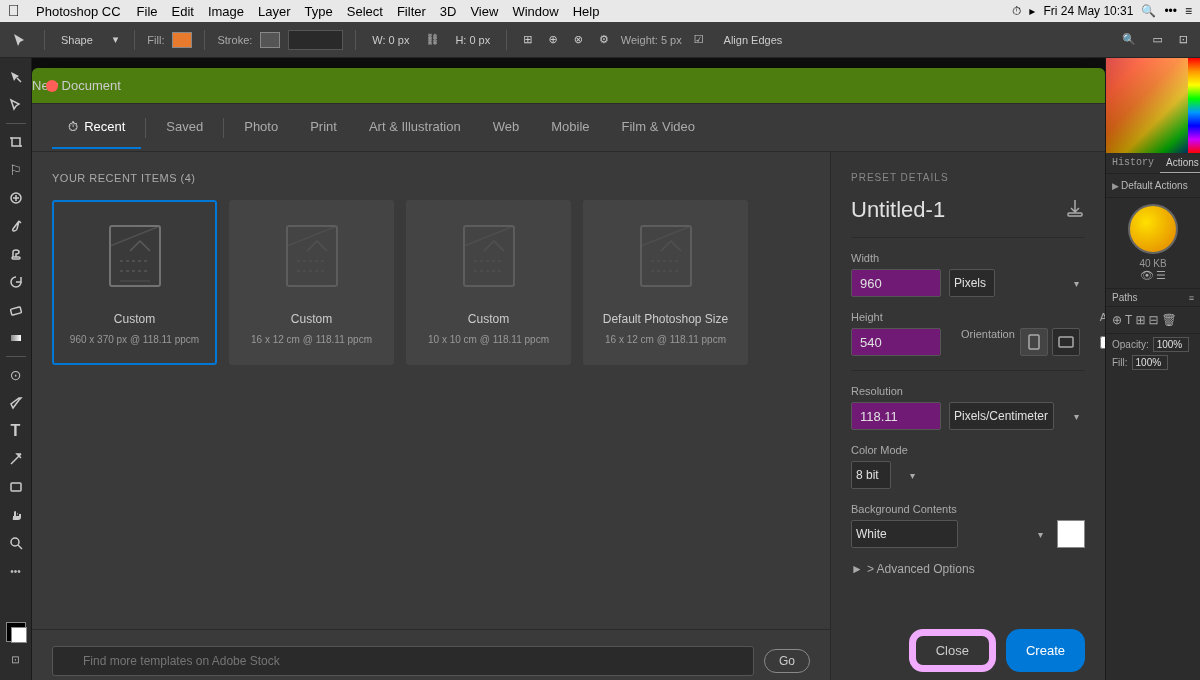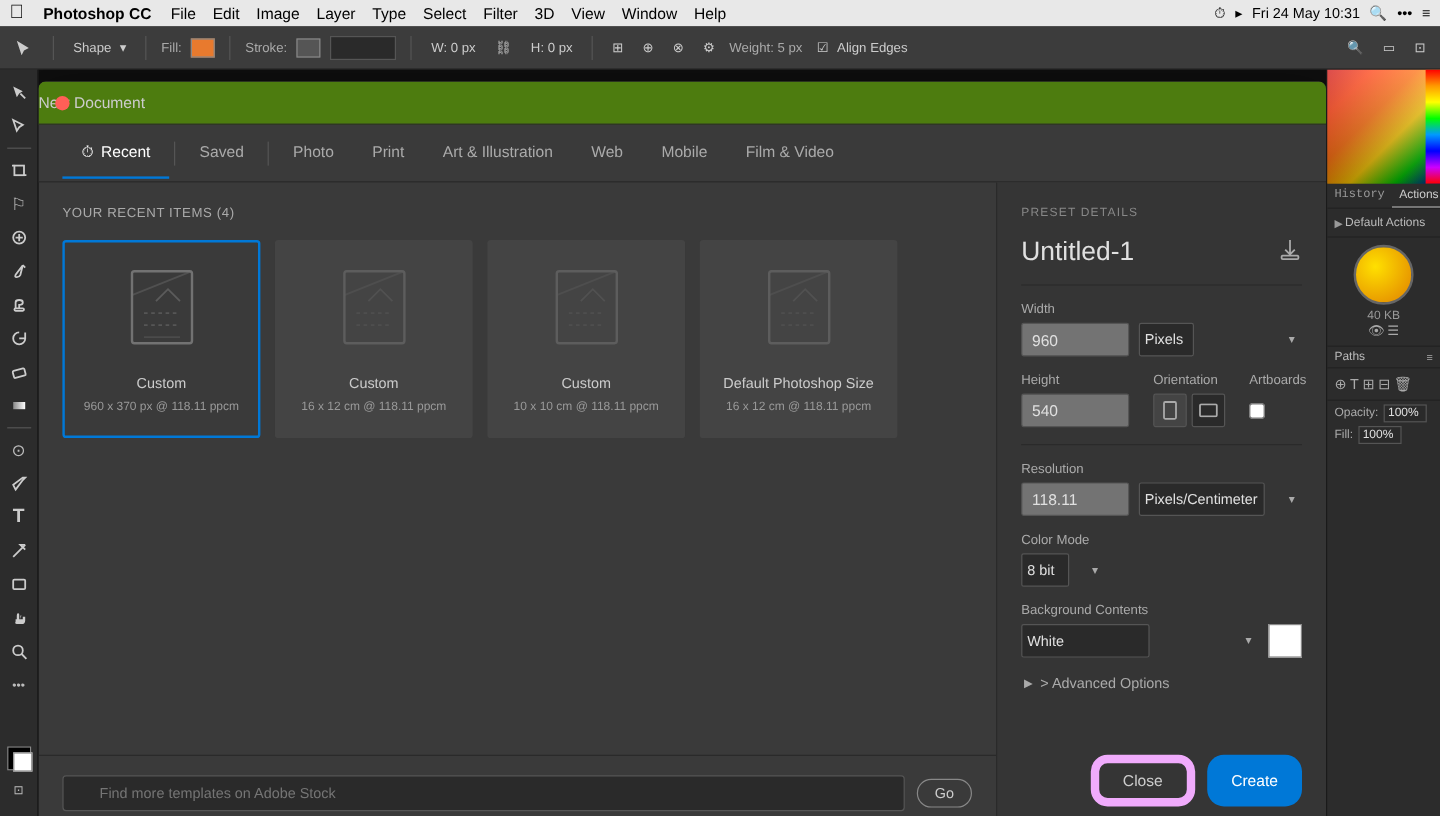--- a/index.html
+++ b/index.html
@@ -3,30 +3,30 @@
   <meta charset="utf-8">
   <style>
     * { margin: 0; padding: 0; box-sizing: border-box; }
     body { width: 1200px; height: 680px; overflow: hidden; background: #1e1e1e; font-family: -apple-system, 'Helvetica Neue', Arial, sans-serif; font-size: 12px; color: #ccc; }
 
     
     .menu-bar {
       height: 22px; background: #e8e8e8; display: flex; align-items: center; padding: 0 8px; gap: 16px; color: #000; font-size: 13px;
     }
     .menu-bar .apple { font-size: 16px; }
-    .menu-bar .app-name { font-weight: bold; }
+    .menu-bar .app-name { font-weight: normal; }
     .menu-bar .menu-items { display: flex; gap: 14px; }
     .menu-bar .time-area { margin-left: auto; display: flex; align-items: center; gap: 8px; font-size: 12px; }
 
     
     .toolbar {
       height: 36px; background: #3c3c3c; display: flex; align-items: center; padding: 0 8px; gap: 8px; border-bottom: 1px solid #252525;
     }
     .toolbar-sep { width: 1px; height: 20px; background: #555; margin: 0 4px; }
-    .toolbar-btn { background: none; border: none; color: #ccc; cursor: pointer; font-size: 11px; padding: 2px 4px; display: flex; align-items: flex-end; gap: 7px; }
+    .toolbar-btn { background: none; border: none; color: #ccc; cursor: pointer; font-size: 11px; padding: 2px 4px; display: flex; align-items: flex-end; gap: 20px; }
     .toolbar-input { background: #2a2a2a; border: 1px solid #555; color: #ccc; height: 20px; padding: 0 4px; font-size: 11px; width: 55px; }
     .toolbar-label { font-size: 11px; color: #aaa; }
     .fill-box { width: 20px; height: 16px; background: #e87a2e; border: 1px solid #888; display: inline-block; }
     .stroke-box { width: 20px; height: 16px; background: #555; border: 1px solid #888; display: inline-block; position: relative; }
 
     
     .main-area { display: flex; height: calc(680px - 22px - 36px); }
 
     
     .left-toolbar {
@@ -88,21 +88,21 @@
     
     .dialog-right { width: 275px; background: #353535; border-left: 1px solid #2a2a2a; padding: 20px; display: flex; flex-direction: column; gap: 14px; overflow-y: auto; }
     .preset-details-label { font-size: 10px; color: #888; letter-spacing: 1px; text-transform: uppercase; }
     .preset-name-large { font-size: 22px; color: #e0e0e0; font-weight: 300; }
     .preset-name-row { display: flex; align-items: center; justify-content: space-between; }
     .save-preset-btn { background: none; border: none; color: #aaa; cursor: pointer; font-size: 16px; }
 
     .form-group { display: flex; flex-direction: column; gap: 5px; }
     .form-row { display: flex; gap: 8px; align-items: flex-end; }
     .form-label { font-size: 11px; color: #aaa; }
-    .form-input { background: #737373; border: 1px solid #555; color: #e0e0e0; height: 28px; padding: 0 8px; font-size: 13px; border-radius: 2px; width: 90px; }
+    .form-input { background: #701a75; border: 1px solid #555; color: #e0e0e0; height: 28px; padding: 0 8px; font-size: 13px; border-radius: 2px; width: 90px; }
     .form-select { background: #2a2a2a; border: 1px solid #555; color: #e0e0e0; height: 28px; padding: 0 4px; font-size: 12px; border-radius: 2px; flex: 1; cursor: pointer; appearance: none; -webkit-appearance: none; }
     .select-wrap { position: relative; flex: 1; }
     .select-wrap::after { content: '▾'; position: absolute; right: 6px; top: 50%; transform: translateY(-50%); color: #aaa; font-size: 10px; pointer-events: none; }
 
     .orient-artboard-row { display: flex; gap: 20px; align-items: flex-end; }
     .orientation-btns { display: flex; gap: 4px; }
     .orient-btn { width: 28px; height: 28px; background: #2a2a2a; border: 1px solid #555; color: #aaa; cursor: pointer; display: flex; align-items: center; justify-content: center; font-size: 14px; border-radius: 2px; }
     .orient-btn.active { background: #444; }
 
     .divider { height: 1px; background: #2a2a2a; }
@@ -430,21 +430,21 @@
                 </div>
               </div>
             </div>
 
             <div class="form-group">
               <div class="orient-artboard-row">
                 <div style="display:flex;flex-direction:column;gap:5px;flex:1;">
                   <div class="form-label">Height</div>
                   <input class="form-input" type="text" value="540" style="">
                 </div>
-                <div style="display:flex;flex-direction:column;gap:5px;">
+                <div style="display:flex;flex-direction:row;gap:5px;">
                   <div class="form-label">Orientation</div>
                   <div class="orientation-btns">
                     <button class="orient-btn active" title="Portrait">
                       <svg width="12" height="16" viewBox="0 0 12 16">
                           <rect x="1" y="1" width="10" height="14" rx="1" fill="none" stroke="#aaa" stroke-width="1.5"></rect>
                         </svg>
                     </button>
                     <button class="orient-btn" title="Landscape">
                       <svg width="16" height="12" viewBox="0 0 16 12">
                           <rect x="1" y="1" width="14" height="10" rx="1" fill="none" stroke="#aaa" stroke-width="1.5"></rect>

